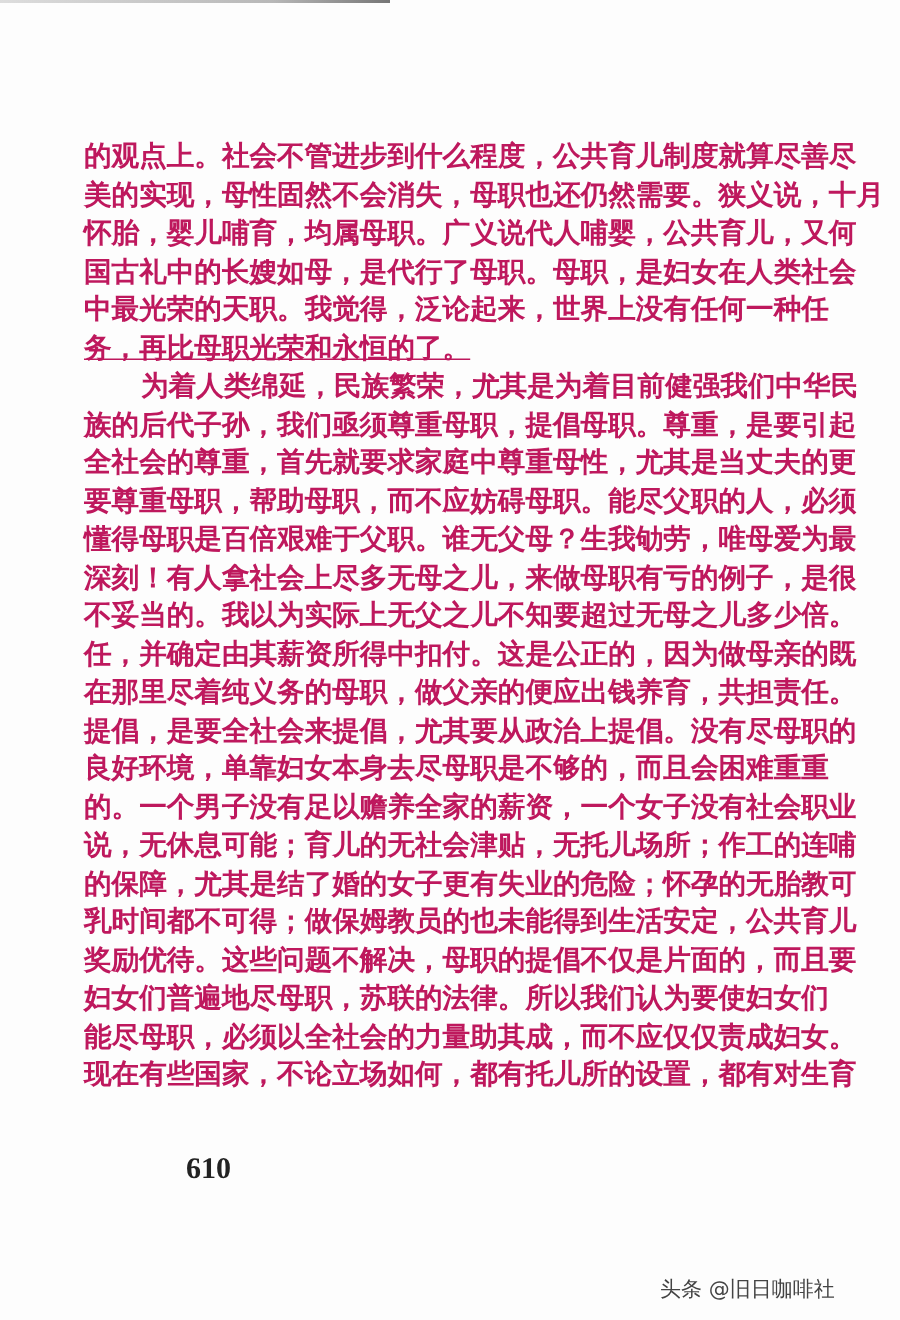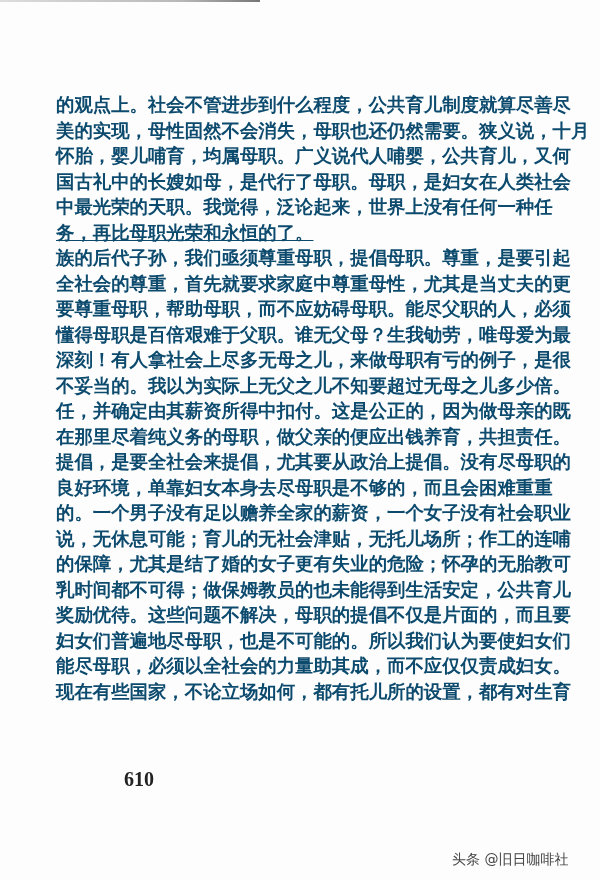--- a/index.html
+++ b/index.html
@@ -29,21 +29,21 @@
       top: 92px;
       width: 446px;
     }
     .line {
       display: block;
       height: 25.5px;
       line-height: 25.5px;
       font-family: "DejaVu Serif", "Liberation Serif", serif;
       font-size: 18.4px;
       font-weight: bold;
-      color: #0c4a6e;
+      color: #be185d;
       white-space: nowrap;
       text-align: justify;
       text-align-last: justify;
       letter-spacing: 0px;
     }
     .line.last {
       text-align-last: left;
       text-decoration: underline;
     }
     .line.indent {
@@ -54,21 +54,21 @@
       left: 76px;
       top: 768px;
       font-family: "Liberation Serif", "DejaVu Serif", serif;
       font-size: 20px;
       font-weight: bold;
       color: #222222;
       margin-left: 48px;
     }
     .watermark {
       position: absolute;
-      left: 452px;
+      left: 440px;
       top: 851px;
       font-family: "DejaVu Sans", "Liberation Sans", sans-serif;
       font-size: 14px;
       color: #444444;
       text-shadow: 0 0 1px #ffffff, 0 0 2px #ffffff;
       white-space: nowrap;
     }
   </style>
 </head>
 <body>
@@ -78,36 +78,37 @@
 <div class="page">
   <div>
     <span class="line">的观点上。社会不管进步到什么程度，公共育儿制度就算尽善尽</span>
     <span class="line">美的实现，母性固然不会消失，母职也还仍然需要。狭义说，十月</span>
     <span class="line">怀胎，婴儿哺育，均属母职。广义说代人哺婴，公共育儿，又何</span>
     <span class="line">国古礼中的长嫂如母，是代行了母职。母职，是妇女在人类社会</span>
     <span class="line">中最光荣的天职。我觉得，泛论起来，世界上没有任何一种任</span>
     <span class="line last">务，再比母职光荣和永恒的了。</span>
   </div>
   <div>
+    <span class="line indent">为着人类绵延，民族繁荣，尤其是为着目前健强我们中华民</span>
     <span class="line">族的后代子孙，我们亟须尊重母职，提倡母职。尊重，是要引起</span>
     <span class="line">全社会的尊重，首先就要求家庭中尊重母性，尤其是当丈夫的更</span>
     <span class="line">要尊重母职，帮助母职，而不应妨碍母职。能尽父职的人，必须</span>
     <span class="line">懂得母职是百倍艰难于父职。谁无父母？生我劬劳，唯母爱为最</span>
     <span class="line">深刻！有人拿社会上尽多无母之儿，来做母职有亏的例子，是很</span>
     <span class="line">不妥当的。我以为实际上无父之儿不知要超过无母之儿多少倍。</span>
     <span class="line">任，并确定由其薪资所得中扣付。这是公正的，因为做母亲的既</span>
     <span class="line">在那里尽着纯义务的母职，做父亲的便应出钱养育，共担责任。</span>
     <span class="line">提倡，是要全社会来提倡，尤其要从政治上提倡。没有尽母职的</span>
     <span class="line">良好环境，单靠妇女本身去尽母职是不够的，而且会困难重重</span>
     <span class="line">的。一个男子没有足以赡养全家的薪资，一个女子没有社会职业</span>
     <span class="line">说，无休息可能；育儿的无社会津贴，无托儿场所；作工的连哺</span>
     <span class="line">的保障，尤其是结了婚的女子更有失业的危险；怀孕的无胎教可</span>
     <span class="line">乳时间都不可得；做保姆教员的也未能得到生活安定，公共育儿</span>
     <span class="line">奖励优待。这些问题不解决，母职的提倡不仅是片面的，而且要</span>
-    <span class="line">妇女们普遍地尽母职，也是不可能的。所以我们认为要使妇女们</span>
+    <span class="line">妇女们普遍地尽母职，苏联的法律。所以我们认为要使妇女们</span>
     <span class="line">能尽母职，必须以全社会的力量助其成，而不应仅仅责成妇女。</span>
     <span class="line">现在有些国家，不论立场如何，都有托儿所的设置，都有对生育</span>
   </div>
 </div>
 
 <div class="page-number">610</div>
 
 <div class="watermark">头条 @旧日咖啡社</div>
 
 </body></html>

